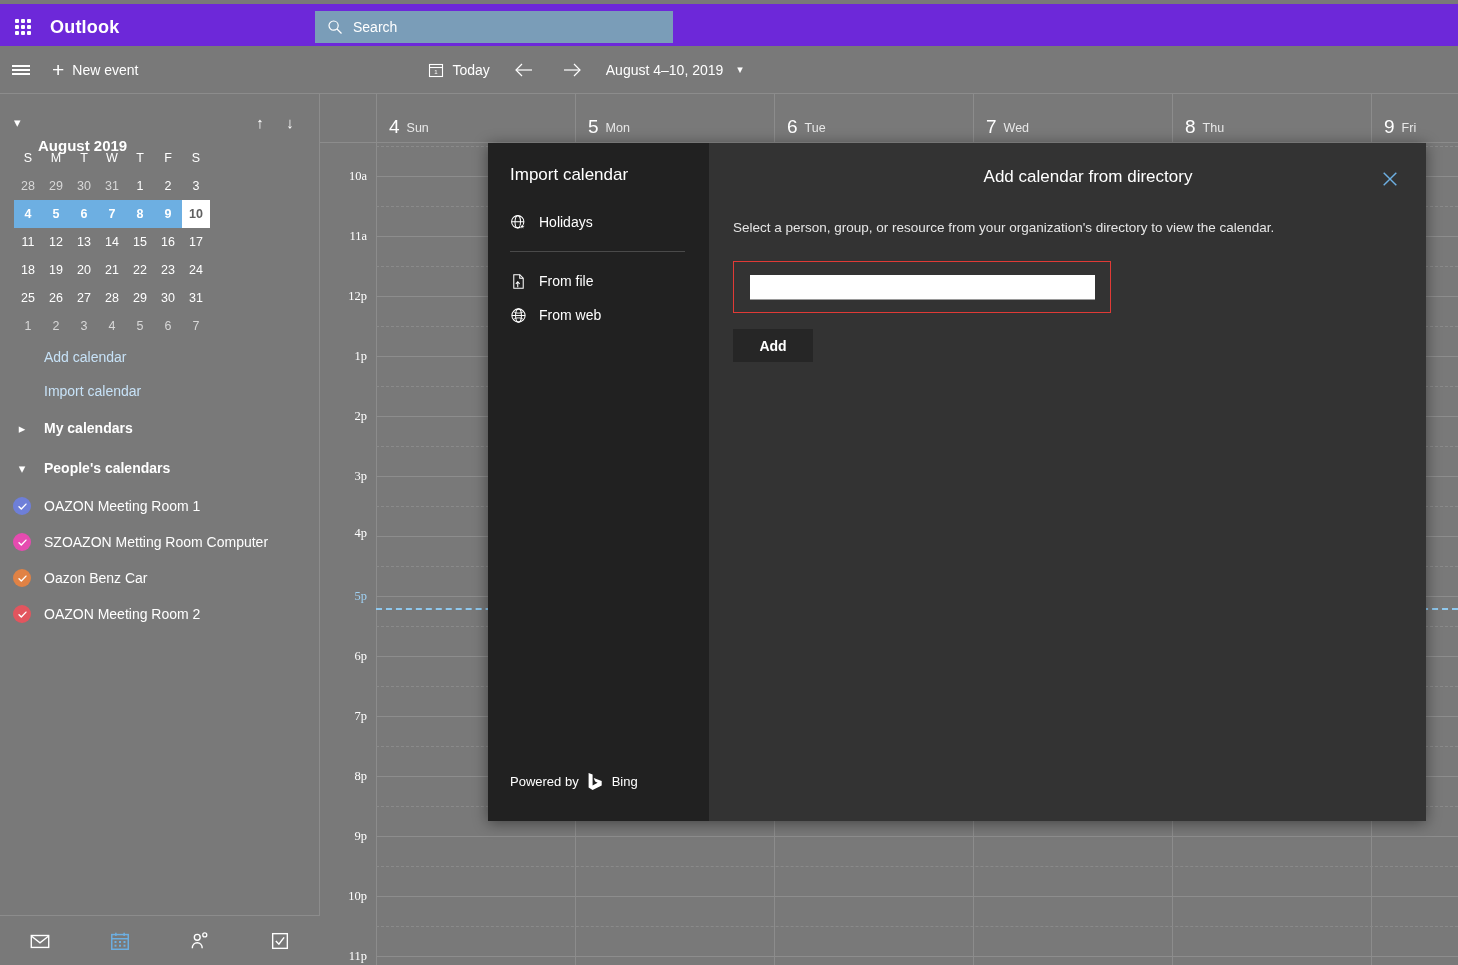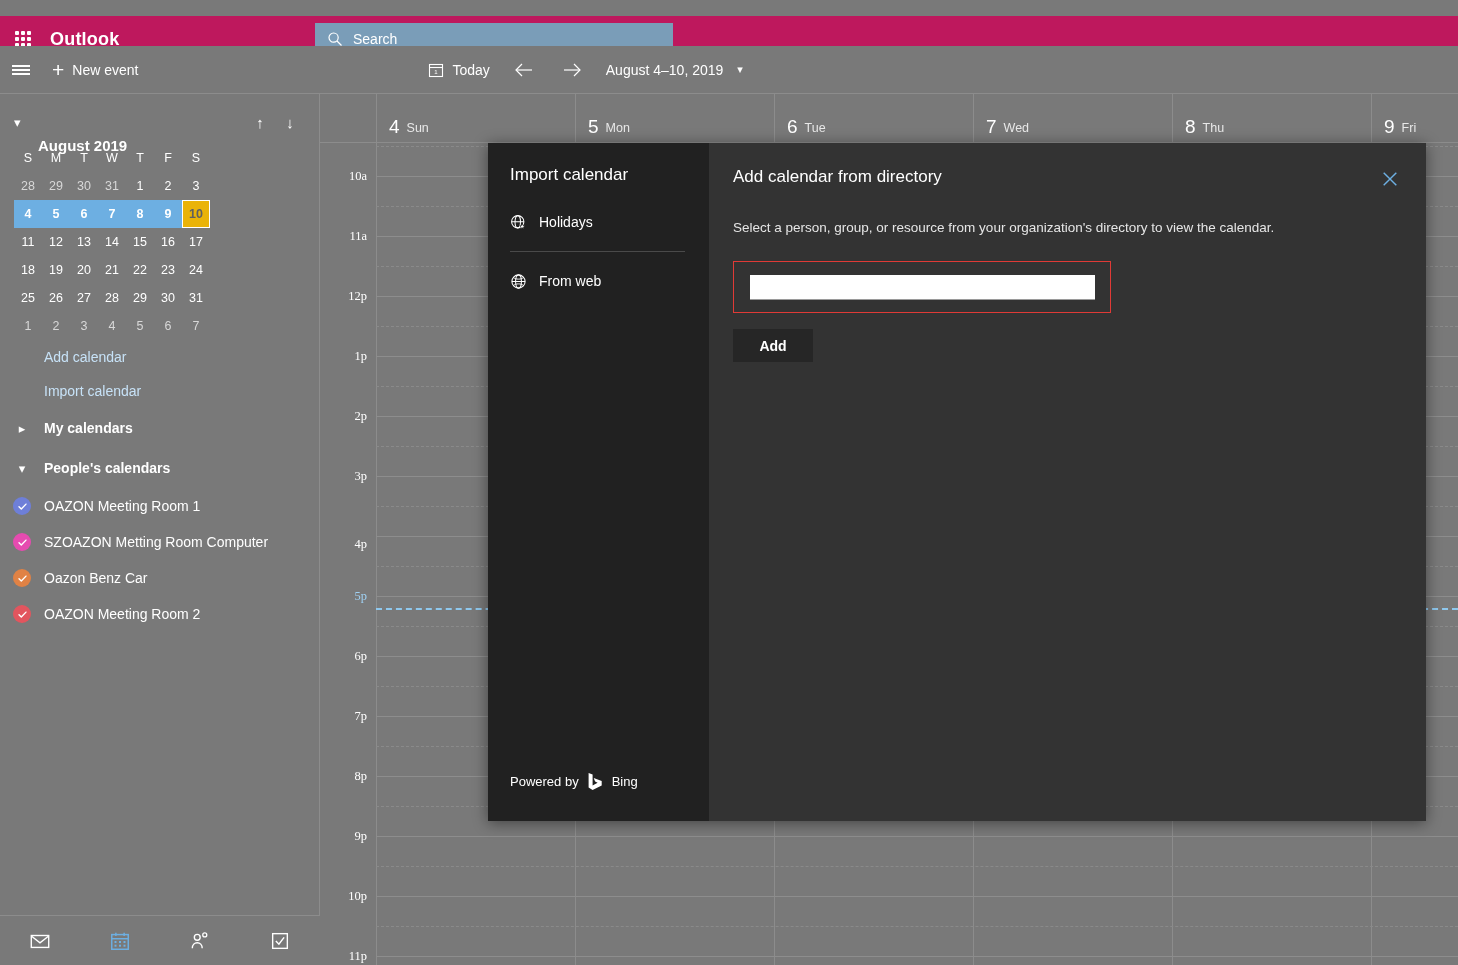--- a/index.html
+++ b/index.html
@@ -6,23 +6,23 @@
   html, body {
     width: 1458px; height: 965px;
     overflow: hidden;
     font-family: "Liberation Sans", sans-serif;
     background: #797979;
   }
   body { position: relative; }
 
   
   .topbar {
-    position: absolute; top: 16px; left: 0;
+    position: absolute; top: 4px; left: 0;
     width: 1458px; height: 46px;
-    background: #be185d;
+    background: #6d28d9;
     display: flex; align-items: center;
   }
   .waffle {
     width: 46px; height: 46px;
     display: flex; align-items: center; justify-content: center;
     cursor: pointer;
   }
   .waffle-grid {
     display: grid;
     grid-template-columns: repeat(3, 4px);
@@ -88,21 +88,21 @@
     display: grid; grid-template-columns: repeat(7, 28px);
     margin: 4px 0 0 14px; row-gap: 0;
   }
   .cal-grid div {
     height: 28px; line-height: 28px; text-align: center;
     font-size: 12.5px; color: #fff;
   }
   .cal-grid .dow { color: #fff; }
   .cal-grid .inweek { background: #6DAFE2; font-weight: bold; }
   .cal-grid .today {
-    background: #eab308; color: #606060;
+    background: #ffffff; color: #606060;
     outline: 1px solid #ffffff; outline-offset: -1px;
   }
   .cal-grid .day { cursor: pointer; }
   .sb-link {
     color: #C7E2F7; font-size: 14px; padding: 9px 0 9px 44px; cursor: pointer;
   }
   .sec-head {
     display: flex; align-items: center;
     color: #fff; font-size: 14px; font-weight: bold;
     padding: 12px 0 12px 0; cursor: pointer;
@@ -214,21 +214,21 @@
     gap: 8px; padding: 0 0 30px 22px; color: #fff; font-size: 13px;
   }
   .bing-mark {
     width: 17px; height: 19px; display: inline-block;
   }
 
   .dlg-right {
     flex: 1; background: #333333; position: relative; padding: 24px 0 0 0;
   }
   .dlg-right-title {
-    color: #fff; font-size: 17px; font-weight: 400; padding-left: 24px;
+    color: #fff; font-size: 17px; font-weight: 400; padding-left: 41px; text-align: center;
   }
   .dlg-close {
     position: absolute; right: 22px; top: 22px;
     width: 28px; height: 28px; cursor: pointer;
     display: flex; align-items: center; justify-content: center;
   }
   .dlg-desc {
     color: #e6e6e6; font-size: 13.5px; padding: 33px 24px 0 24px;
   }
   .field-highlight {
@@ -490,21 +490,21 @@
       </div>
   </div>
   <div class="gridarea">
     <div class="timecol" id="timecol">
         <div class="time-lbl" style="top: 33px;">10a</div>
         <div class="time-lbl" style="top: 93px;">11a</div>
         <div class="time-lbl" style="top: 153px;">12p</div>
         <div class="time-lbl" style="top: 213px;">1p</div>
         <div class="time-lbl" style="top: 273px;">2p</div>
         <div class="time-lbl" style="top: 333px;">3p</div>
-        <div class="time-lbl" style="top: 401px;">4p</div>
+        <div class="time-lbl" style="top: 390px;">4p</div>
         <div class="time-lbl now" style="top: 453px;">5p</div>
         <div class="time-lbl" style="top: 513px;">6p</div>
         <div class="time-lbl" style="top: 573px;">7p</div>
         <div class="time-lbl" style="top: 633px;">8p</div>
         <div class="time-lbl" style="top: 693px;">9p</div>
         <div class="time-lbl" style="top: 753px;">10p</div>
         <div class="time-lbl" style="top: 813px;">11p</div>
       </div>
     <div class="daycols" id="daycols">
         <div class="daycol" style="left: 0px;"></div>
@@ -556,20 +556,29 @@
           <circle cx="8.2" cy="8.2" r="6.5" fill="none" stroke="#fff" stroke-width="1.1"></circle>
           <ellipse cx="8.2" cy="8.2" rx="2.9" ry="6.5" fill="none" stroke="#fff" stroke-width="1.1"></ellipse>
           <line x1="1.7" y1="8.2" x2="14.7" y2="8.2" stroke="#fff" stroke-width="1.1"></line>
           <polygon points="13,10.4 13.8,12.2 15.7,12.4 14.3,13.7 14.7,15.6 13,14.6 11.3,15.6 11.7,13.7 10.3,12.4 12.2,12.2" fill="#fff" stroke="#212121" stroke-width=".7"></polygon>
         </svg>
         <span>Holidays</span>
       </div>
 
       <div class="dlg-sep"></div>
 
+      <div class="dlg-nav-item">
+        <svg viewBox="0 0 18 18">
+          <path d="M4 1.8h6.4L14 5.4v10.8H4z" fill="none" stroke="#fff" stroke-width="1.1"></path>
+          <polyline points="10.3,1.9 10.3,5.5 13.9,5.5" fill="none" stroke="#fff" stroke-width="1.1"></polyline>
+          <line x1="8.2" y1="15.2" x2="8.2" y2="9.6" stroke="#fff" stroke-width="1.1"></line>
+          <polyline points="6.2,11.5 8.2,9.4 10.2,11.5" fill="none" stroke="#fff" stroke-width="1.1"></polyline>
+        </svg>
+        <span>From file</span>
+      </div>
 
       <div class="dlg-nav-item">
         <svg viewBox="0 0 18 18">
           <circle cx="9" cy="9" r="7" fill="none" stroke="#fff" stroke-width="1.1"></circle>
           <ellipse cx="9" cy="9" rx="3.1" ry="7" fill="none" stroke="#fff" stroke-width="1.1"></ellipse>
           <line x1="2" y1="9" x2="16" y2="9" stroke="#fff" stroke-width="1.1"></line>
           <path d="M3.6 4.8c1.5 1.1 3.3 1.7 5.4 1.7s3.9-.6 5.4-1.7" fill="none" stroke="#fff" stroke-width="1"></path>
           <path d="M3.6 13.2c1.5-1.1 3.3-1.7 5.4-1.7s3.9.6 5.4 1.7" fill="none" stroke="#fff" stroke-width="1"></path>
         </svg>
         <span>From web</span>

